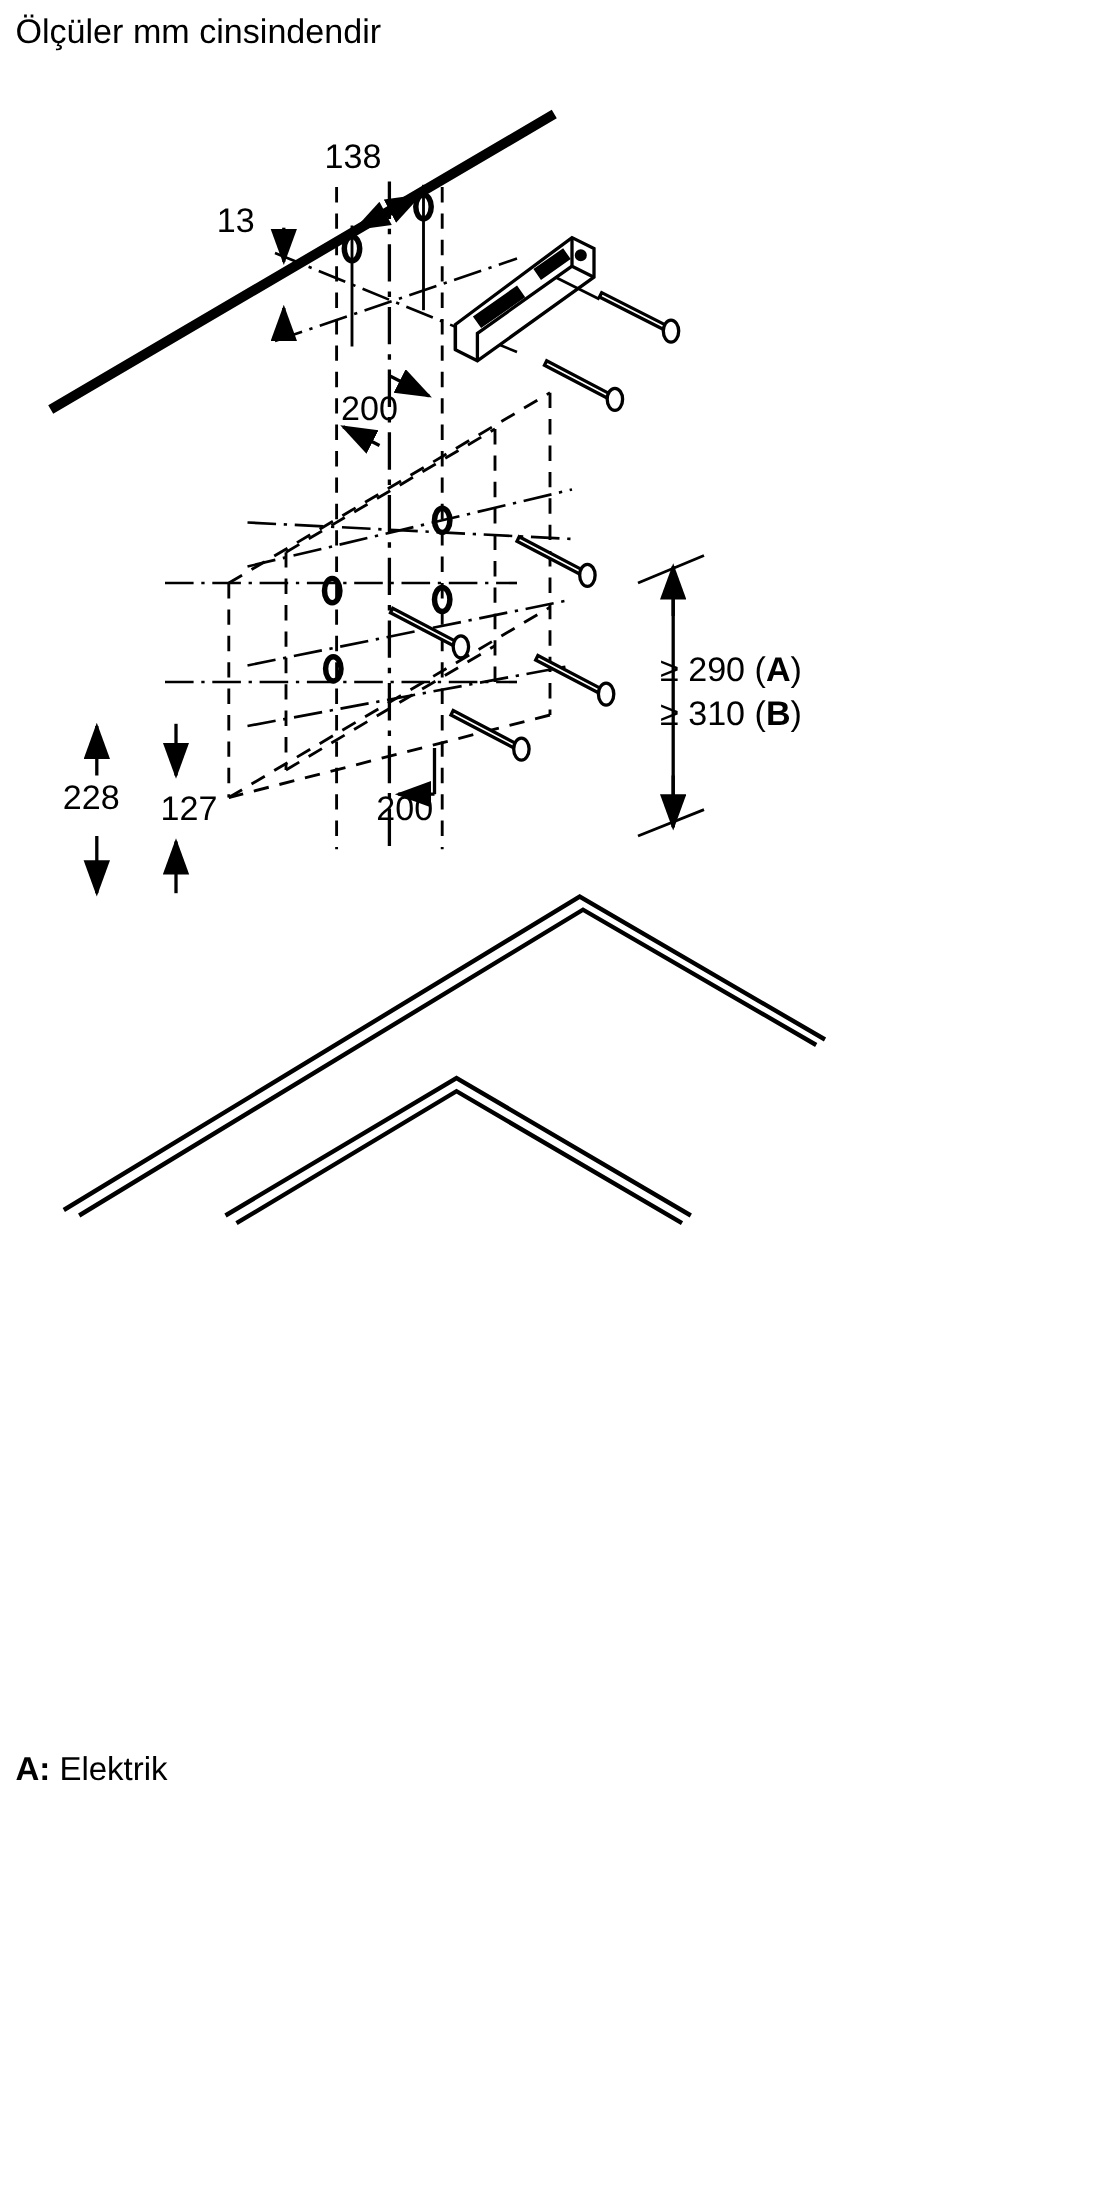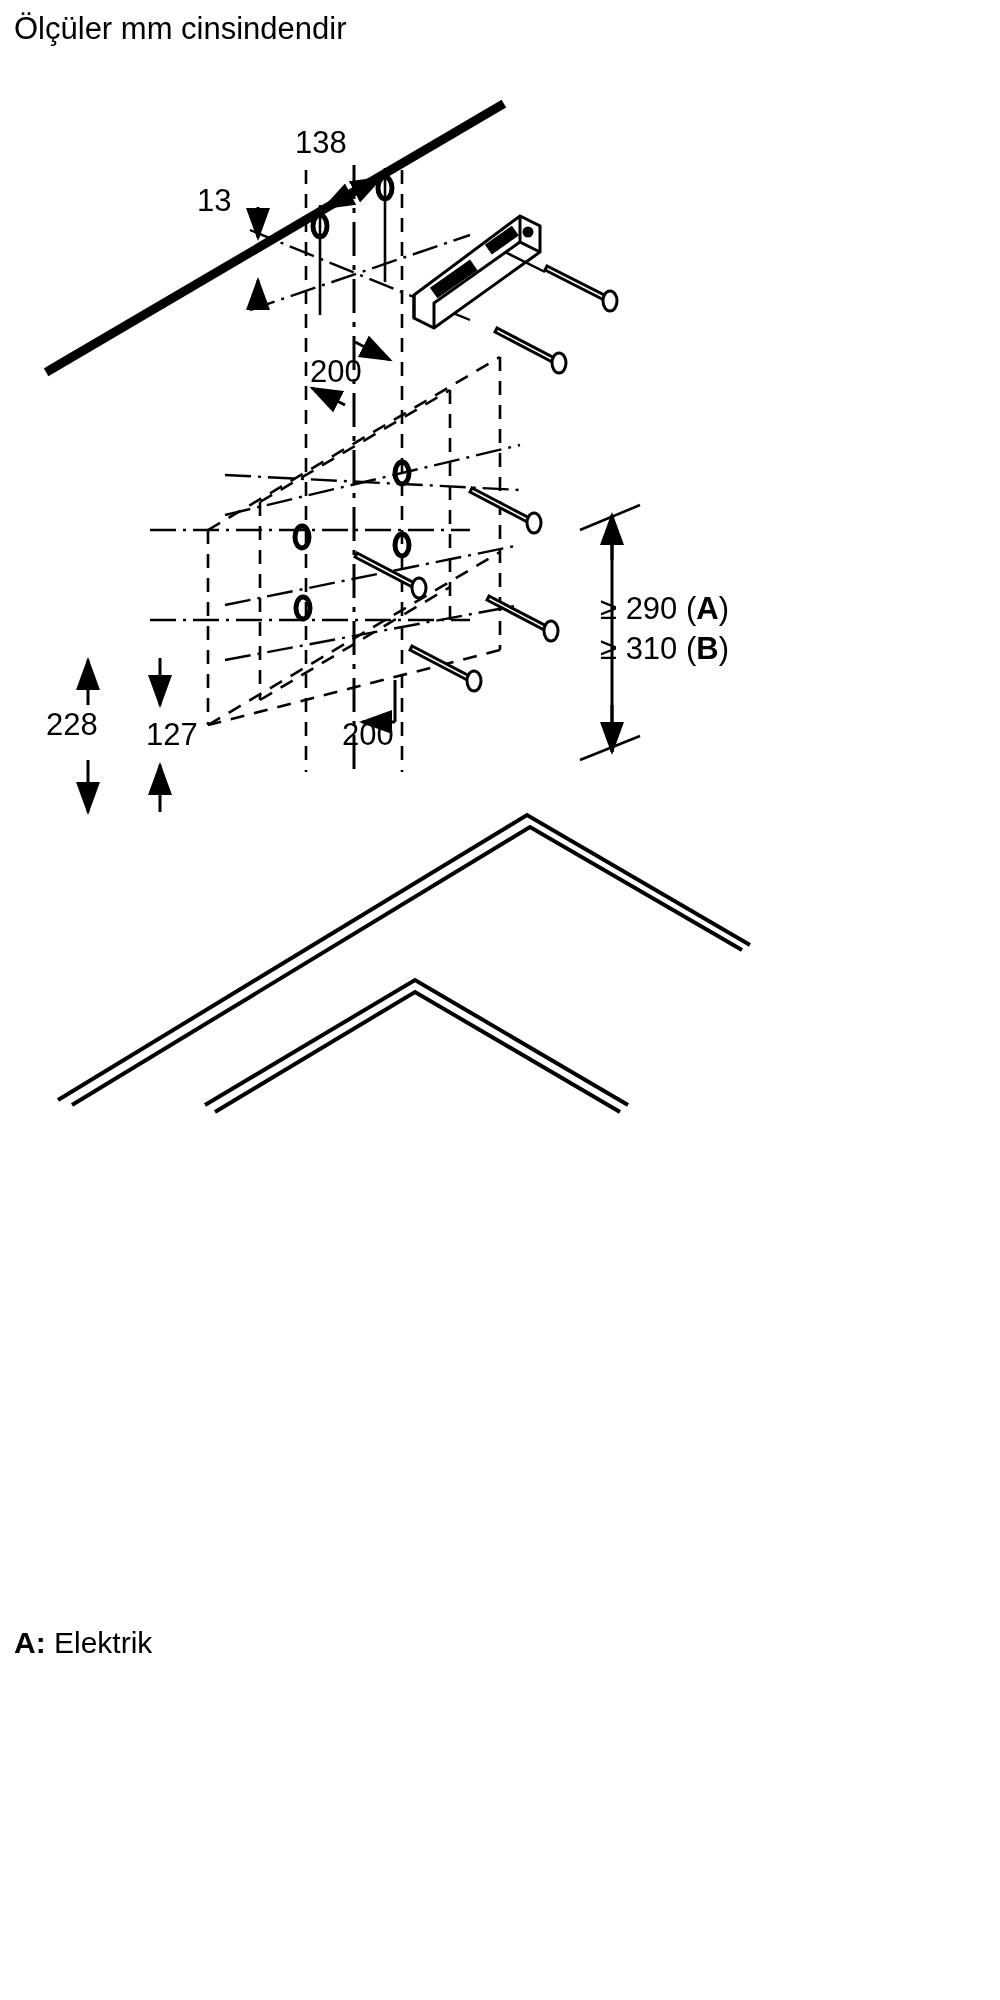--- a/index.html
+++ b/index.html
@@ -43,21 +43,21 @@
     width: 960px;
   }
   .legend-row {
     font-size: 30px;
     line-height: 36px;
     white-space: nowrap;
   }
   .legend-row .key {
     font-weight: bold;
   }
-  #legend-a { top: 1625px; }
+  #legend-a { top: 1591px; }
   #legend-b { top: 1710px; }
   .dim-label {
     position: absolute;
     font-size: 31px;
     line-height: 34px;
     white-space: nowrap;
   }
   .dim-label b { font-weight: bold; }
   svg { display: block; }
 </style>
@@ -194,21 +194,21 @@
       </g>
     </svg>
   </div>
 
   <div class="dim-label" style="left:295px; top:86px;margin-top:40px;">138</div>
 
   <div class="dim-label" style="left:197px; top:184px;">13</div>
 
   <div class="dim-label" style="left:310px; top:355px;">200</div>
 
-  <div class="dim-label" style="left:46px; top:708px;">228</div>
+  <div class="dim-label" style="left:57px; top:708px;">228</div>
 
   <div class="dim-label" style="left:146px; top:718px;">127</div>
 
   <div class="dim-label" style="left:342px; top:718px;">200</div>
 
   <div class="dim-label" style="left:600px; top:592px;">
     <span>≥ 290 (</span><b>A</b><span>)</span>
   </div>
 
   <div class="dim-label" style="left:600px; top:632px;">

